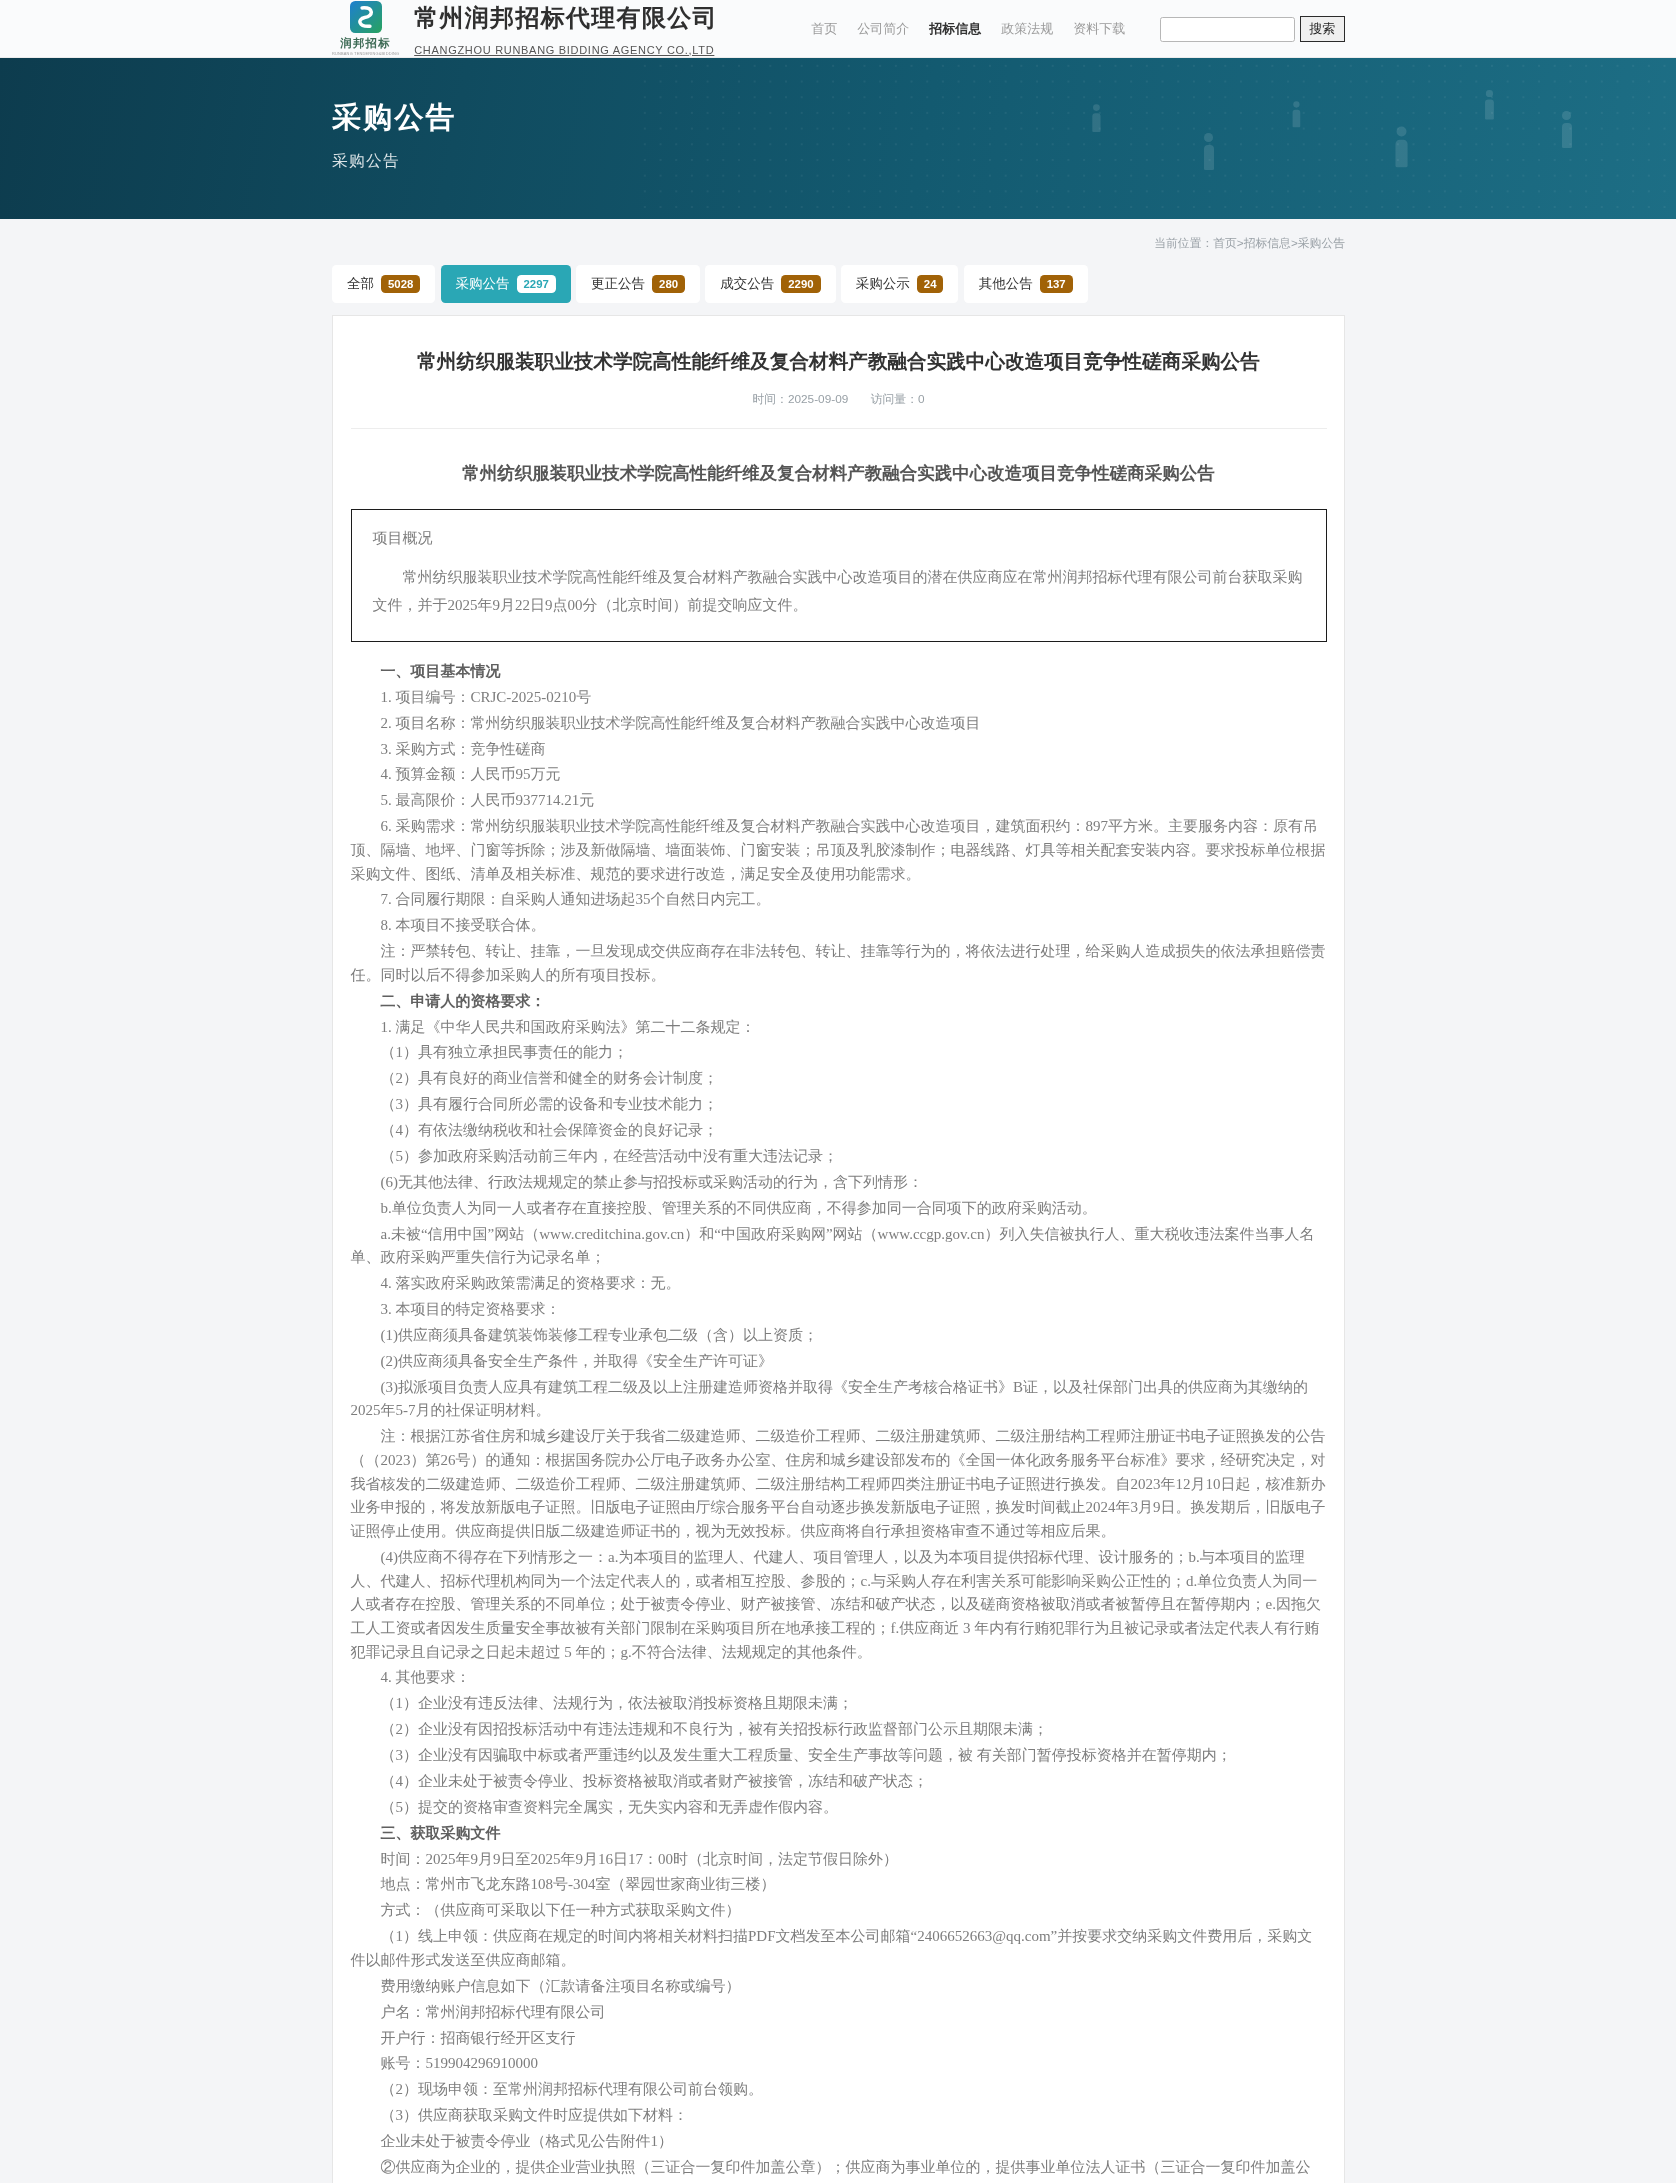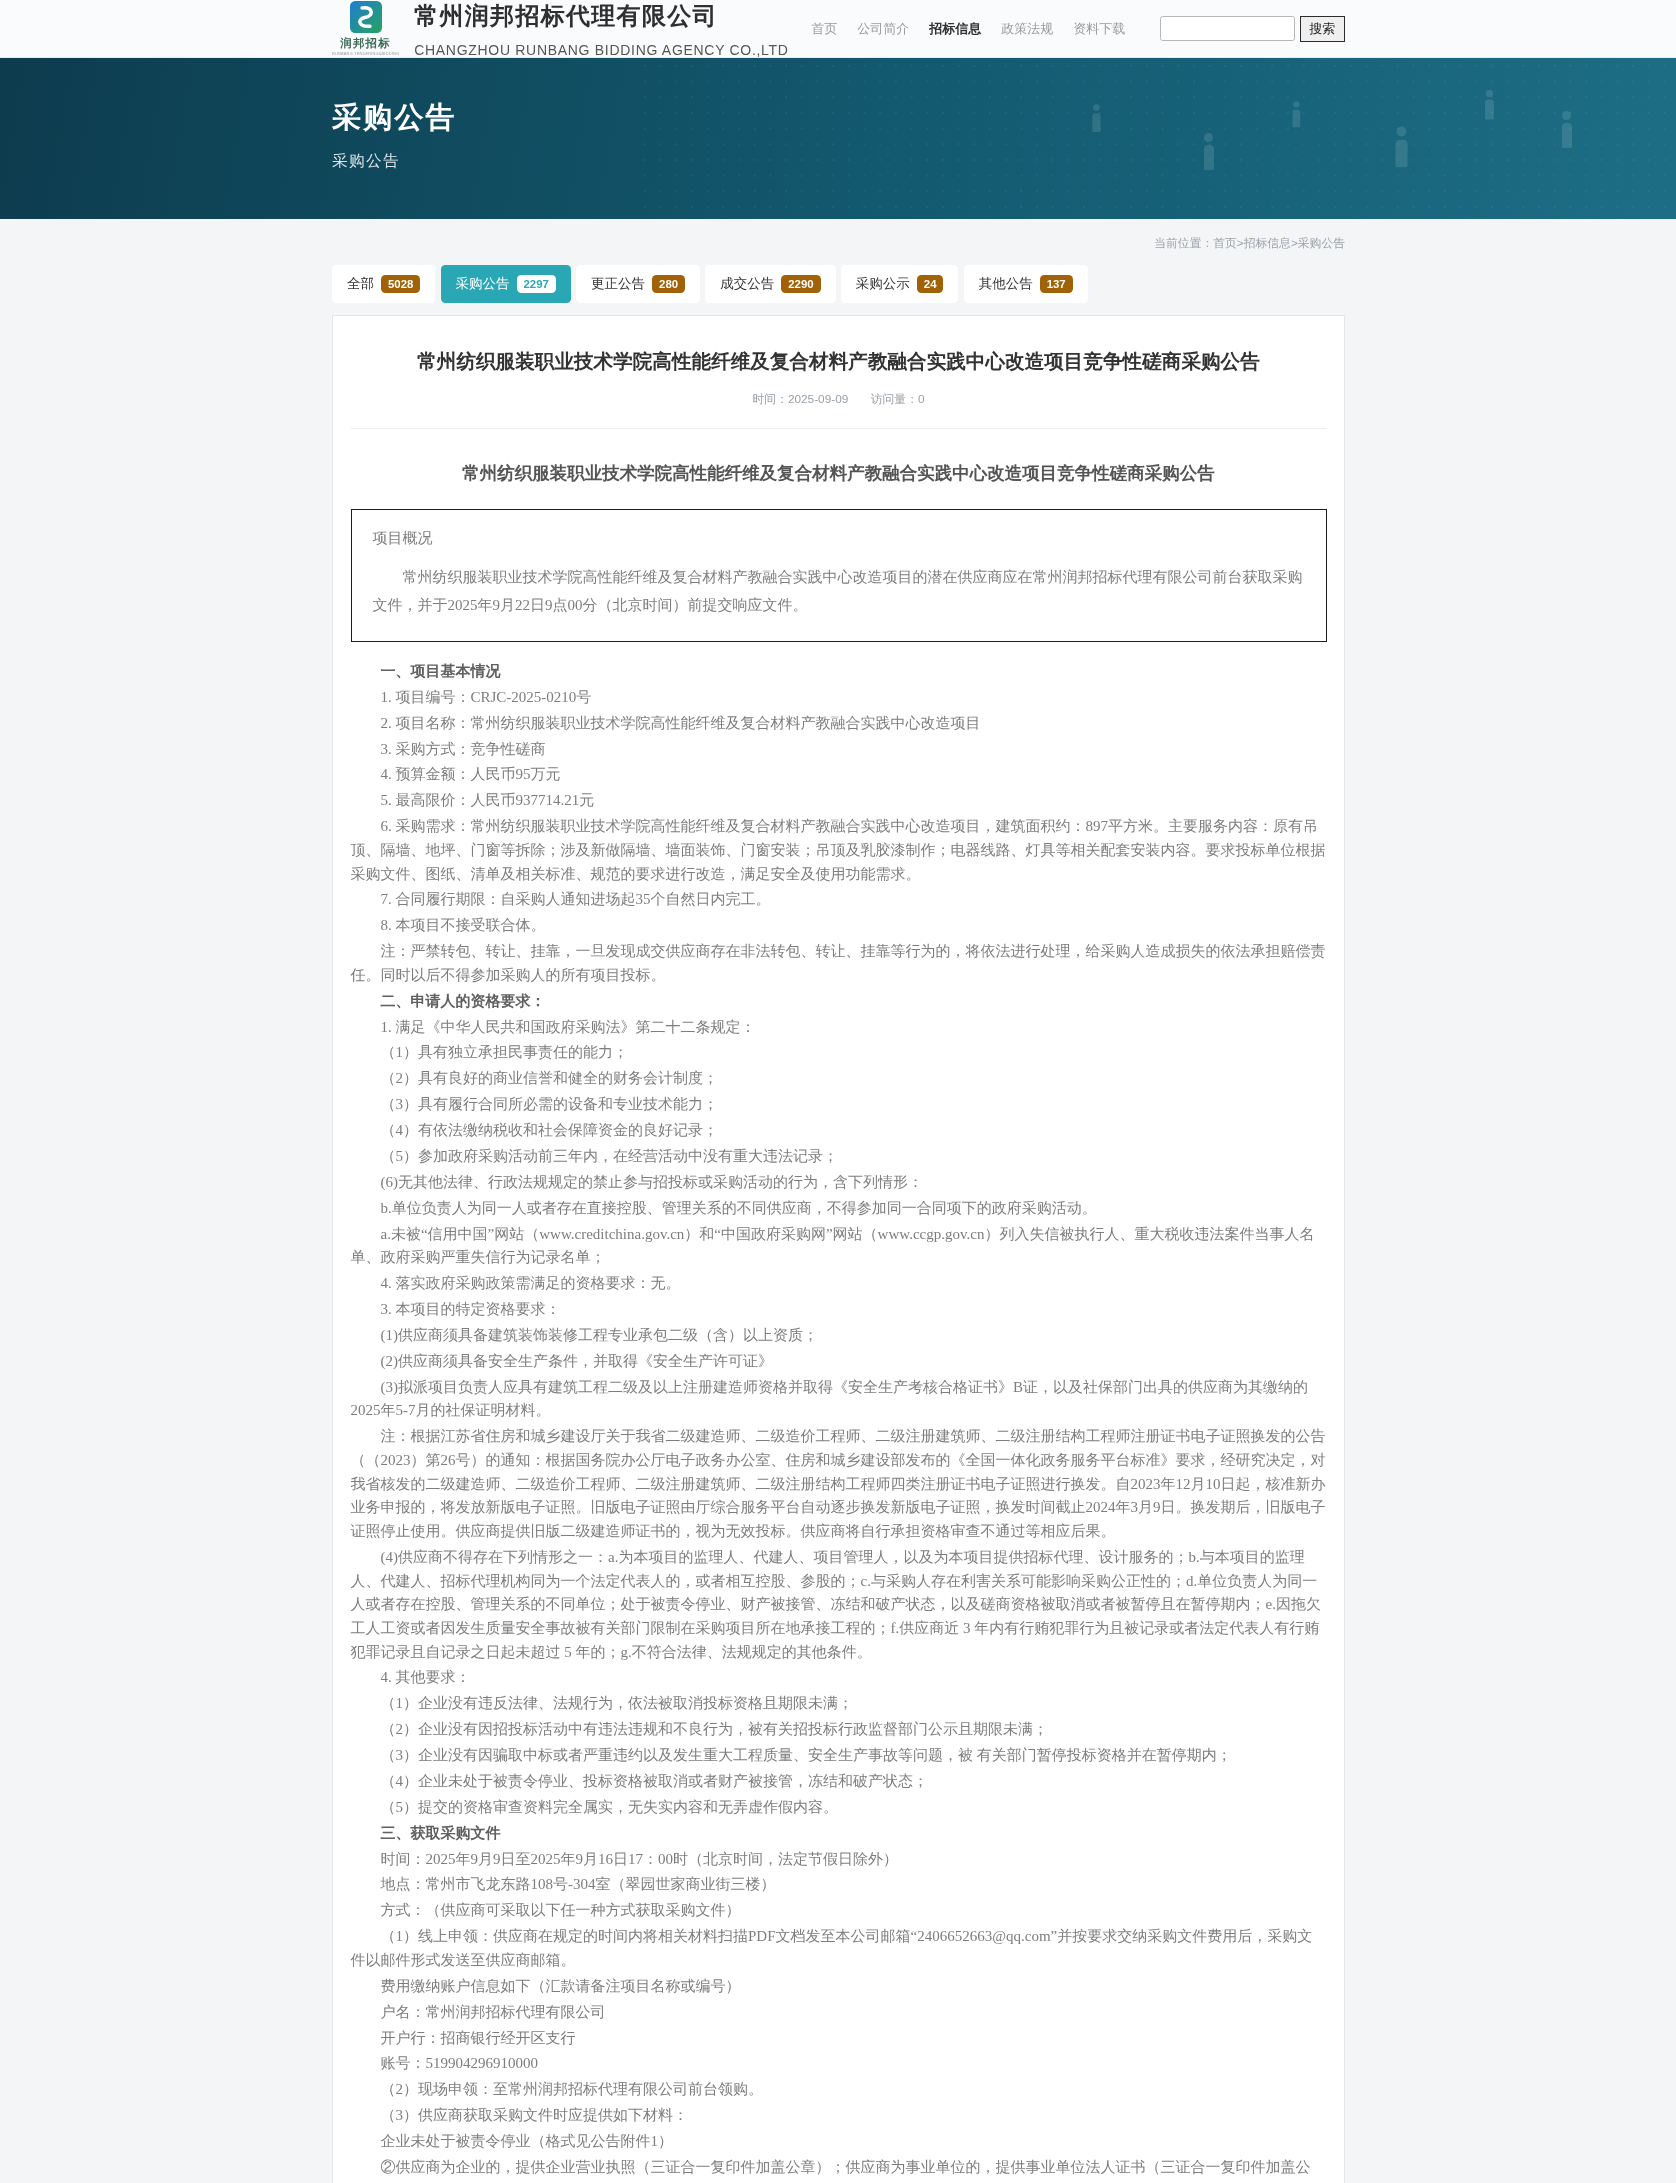--- a/index.html
+++ b/index.html
@@ -9,25 +9,25 @@
   
   .header { height:58px; background:#fafbfc; border-bottom:0.4px solid #ececec; }
   .header-inner { width:1013px; height:100%; margin:0 auto; display:flex; align-items:center; }
   .logo-col { display:flex; flex-direction:column; align-items:center; }
   .logo-mark { width:32px; height:32px; border-radius:5.2px; background:linear-gradient(135deg,#1e7fd0 0%,#27a35f 100%);
                display:flex; align-items:center; justify-content:center; }
   .logo-zh { font-size:11.4px; color:#3d6b55; font-weight:bold; letter-spacing:1.3px; margin-top:2.6px; }
   .logo-en { font-size:3.9px; color:#999; letter-spacing:0.2px; }
   .company { margin-left:15px; }
   .company-zh { font-size:24px; font-weight:bold; color:#2f2f2f; letter-spacing:1.3px; }
-  .company-en { font-size:14px; color:#555; letter-spacing:0.7px; margin-top:10px; }
+  .company-en { font-size:11px; color:#555; letter-spacing:0.7px; margin-top:10px;text-decoration:underline; }
   .nav { margin-left:auto; display:flex; align-items:center; gap:20px; }
   .nav-item { font-size:13px; color:#9a9a9a; text-decoration:none; cursor:pointer; white-space:nowrap; }
   .nav-item.active { color:#333; font-weight:bold; }
-  .search-wrap { display:flex; align-items:flex-start; margin-left:35px; }
+  .search-wrap { display:flex; align-items:flex-end; margin-left:35px; }
   .search-input { width:135px; height:25px; border:0.9px solid #b7b7b7; border-radius:2.6px; background:#fff; font-size:11.4px; padding:0 7px; outline:none; }
   .search-btn { height:26px; padding:0 8.7px; margin-left:4.4px; background:#efefef; border:1.3px solid #2b2b2b; font-size:13px; color:#222; cursor:pointer; font-family:inherit; }
 
   
   .banner { height:161px; background:linear-gradient(100deg,#0d3c4e 0%,#135a70 55%,#1d6e85 100%); position:relative; overflow:hidden; }
   .banner-dots { position:absolute; top:0; right:0; width:62%; height:100%; opacity:.45;
                  background-image:radial-gradient(rgba(255,255,255,.12) 1.3px, transparent 1.3px); background-size:15.7px 15.7px; }
   .fig { position:absolute; width:10.5px; height:25px; background:rgba(255,255,255,.12); border-radius:3.9px 3.9px 1.3px 1.3px; }
   .fig::before { content:''; position:absolute; top:-12.2px; left:0.9px; width:8.7px; height:8.7px; border-radius:50%; background:rgba(255,255,255,.12); }
   .fig:nth-of-type(1){ right:105px; top:65px; }

